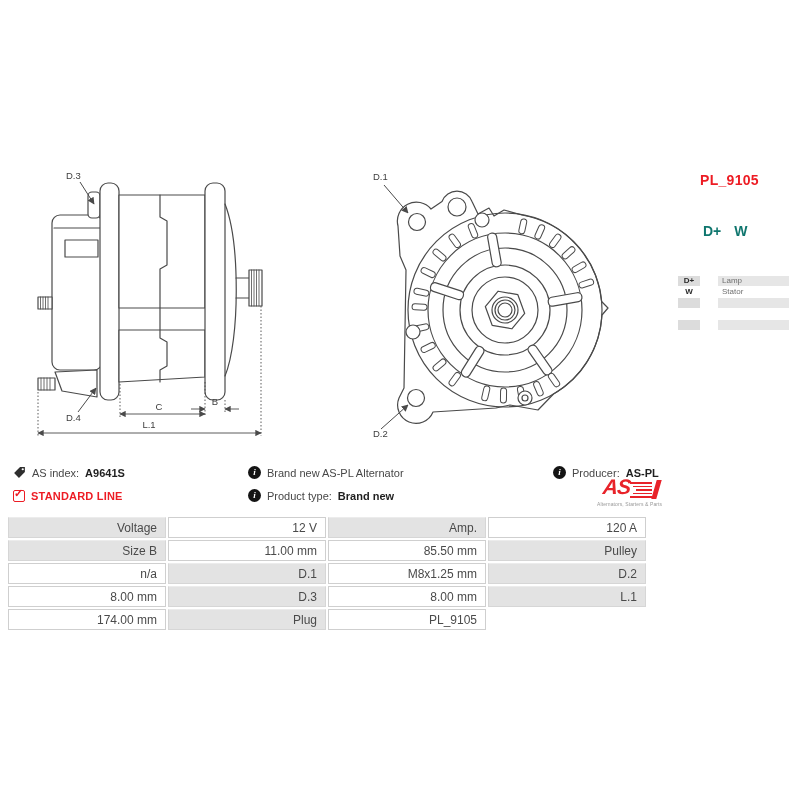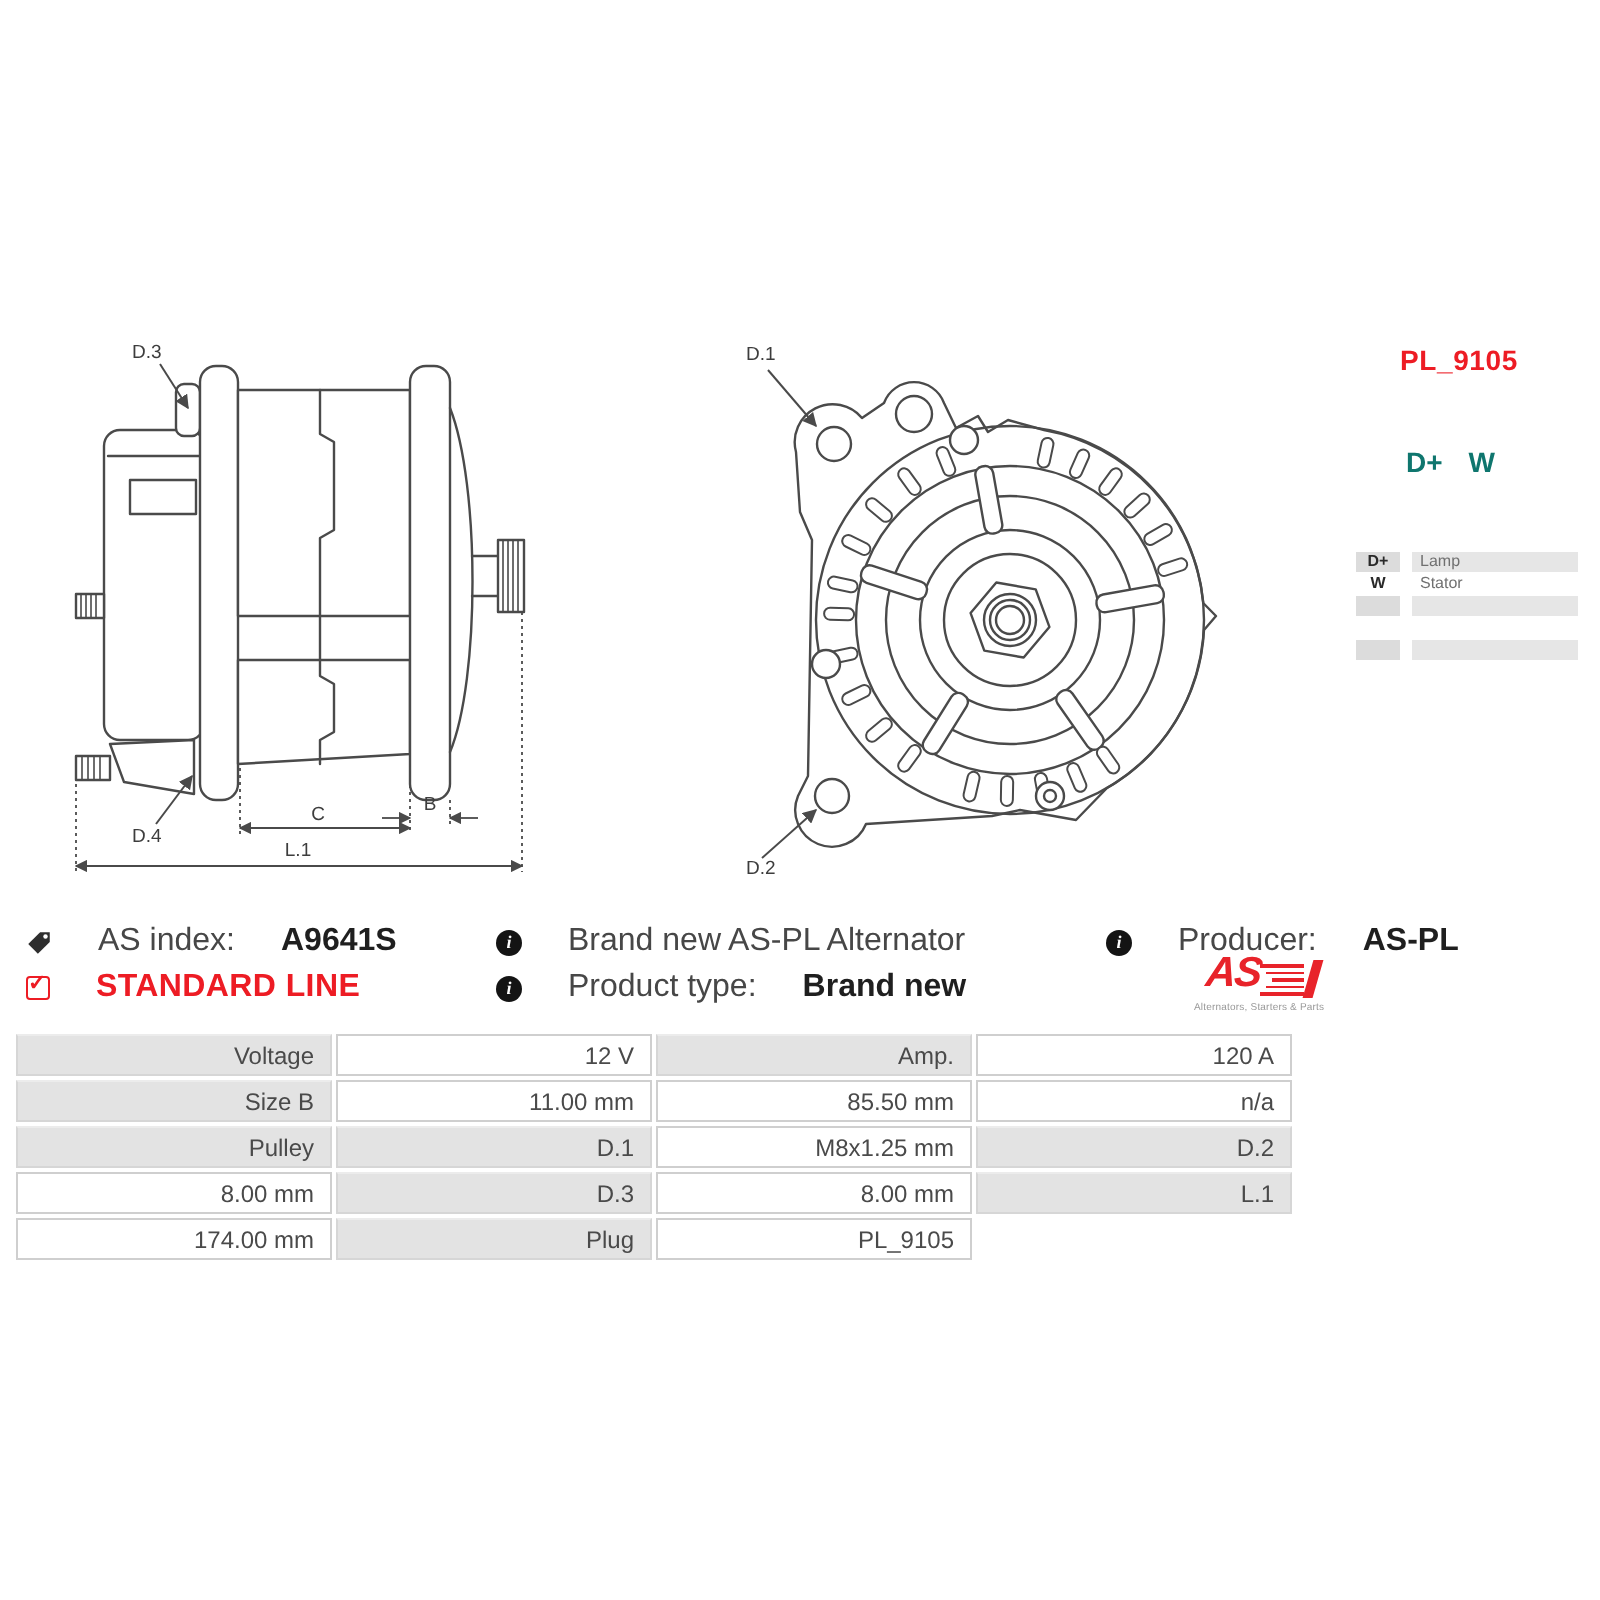--- a/index.html
+++ b/index.html
@@ -7,29 +7,29 @@
           font-family:"Liberation Sans",sans-serif;color:#474747;}
   
   .part-code{position:absolute;left:700px;top:172px;font-size:14px;font-weight:bold;
              color:#ed1c24;letter-spacing:.3px;}
   .term-header{position:absolute;left:703px;top:223px;font-size:14px;font-weight:bold;color:#0f766e;}
   .term-header span{margin-right:13px;}
   
   .mini-table{position:absolute;left:678px;top:276px;width:111px;}
   .mt-row{display:flex;height:10px;margin-bottom:1px;align-items:center;}
   .mt-l{width:22px;text-align:center;font-size:8px;font-weight:bold;color:#2a2a2a;height:10px;line-height:10px;}
-  .mt-r{flex:1;margin-left:6px;font-size:8px;color:#707070;padding-left:4px;height:10px;line-height:10px;}
+  .mt-r{flex:1;margin-left:18px;font-size:8px;color:#707070;padding-left:4px;height:10px;line-height:10px;}
   .mt-row.gray .mt-l{background:#dcdcdc;}
   .mt-row.gray .mt-r{background:#e6e6e6;}
   
   .side-svg{position:absolute;left:28px;top:160px;}
   .front-svg{position:absolute;left:358px;top:158px;}
   svg text{font-family:"Liberation Sans",sans-serif;font-size:9.5px;fill:#3d3d3d;}
   
-  .info-item{position:absolute;display:flex;align-items:center;gap:23px;font-size:16px;
+  .info-item{position:absolute;display:flex;align-items:flex-end;gap:6px;font-size:11px;
              color:#474747;height:16px;white-space:nowrap;}
   .info-item b{color:#1f1f1f;}
   .red-line{color:#ed1c24;font-weight:bold;letter-spacing:.2px;}
   .info-icon{display:inline-flex;width:13px;height:13px;border-radius:50%;background:#141414;
              color:#fff;align-items:center;justify-content:center;flex:0 0 13px;}
   .info-icon::before{content:"i";font:italic bold 9px/1 "Liberation Serif",serif;}
   .check-icon{position:relative;display:inline-block;width:10px;height:10px;border:1.6px solid #ed1c24;
               border-radius:2px;flex:0 0 10px;}
   .check-icon::before{content:"\2713";position:absolute;left:0px;top:-4px;color:#ed1c24;
                       font-size:11px;font-weight:bold;}
@@ -292,22 +292,22 @@
   <div class="spec-table">
     <div class="cell cell-label">Voltage</div>
     <div class="cell cell-value">12 V</div>
     <div class="cell cell-label">Amp.</div>
     <div class="cell cell-value">120 A</div>
 
     <div class="cell cell-label">Size B</div>
     <div class="cell cell-value">11.00 mm</div>
     <div class="cell cell-value">85.50 mm</div>
 
+    <div class="cell cell-label">Pulley</div>
     <div class="cell cell-value">n/a</div>
-    <div class="cell cell-label">Pulley</div>
     <div class="cell cell-label">D.1</div>
     <div class="cell cell-value">M8x1.25 mm</div>
 
     <div class="cell cell-label">D.2</div>
     <div class="cell cell-value">8.00 mm</div>
     <div class="cell cell-label">D.3</div>
     <div class="cell cell-value">8.00 mm</div>
 
     <div class="cell cell-label">L.1</div>
     <div class="cell cell-value">174.00 mm</div>

